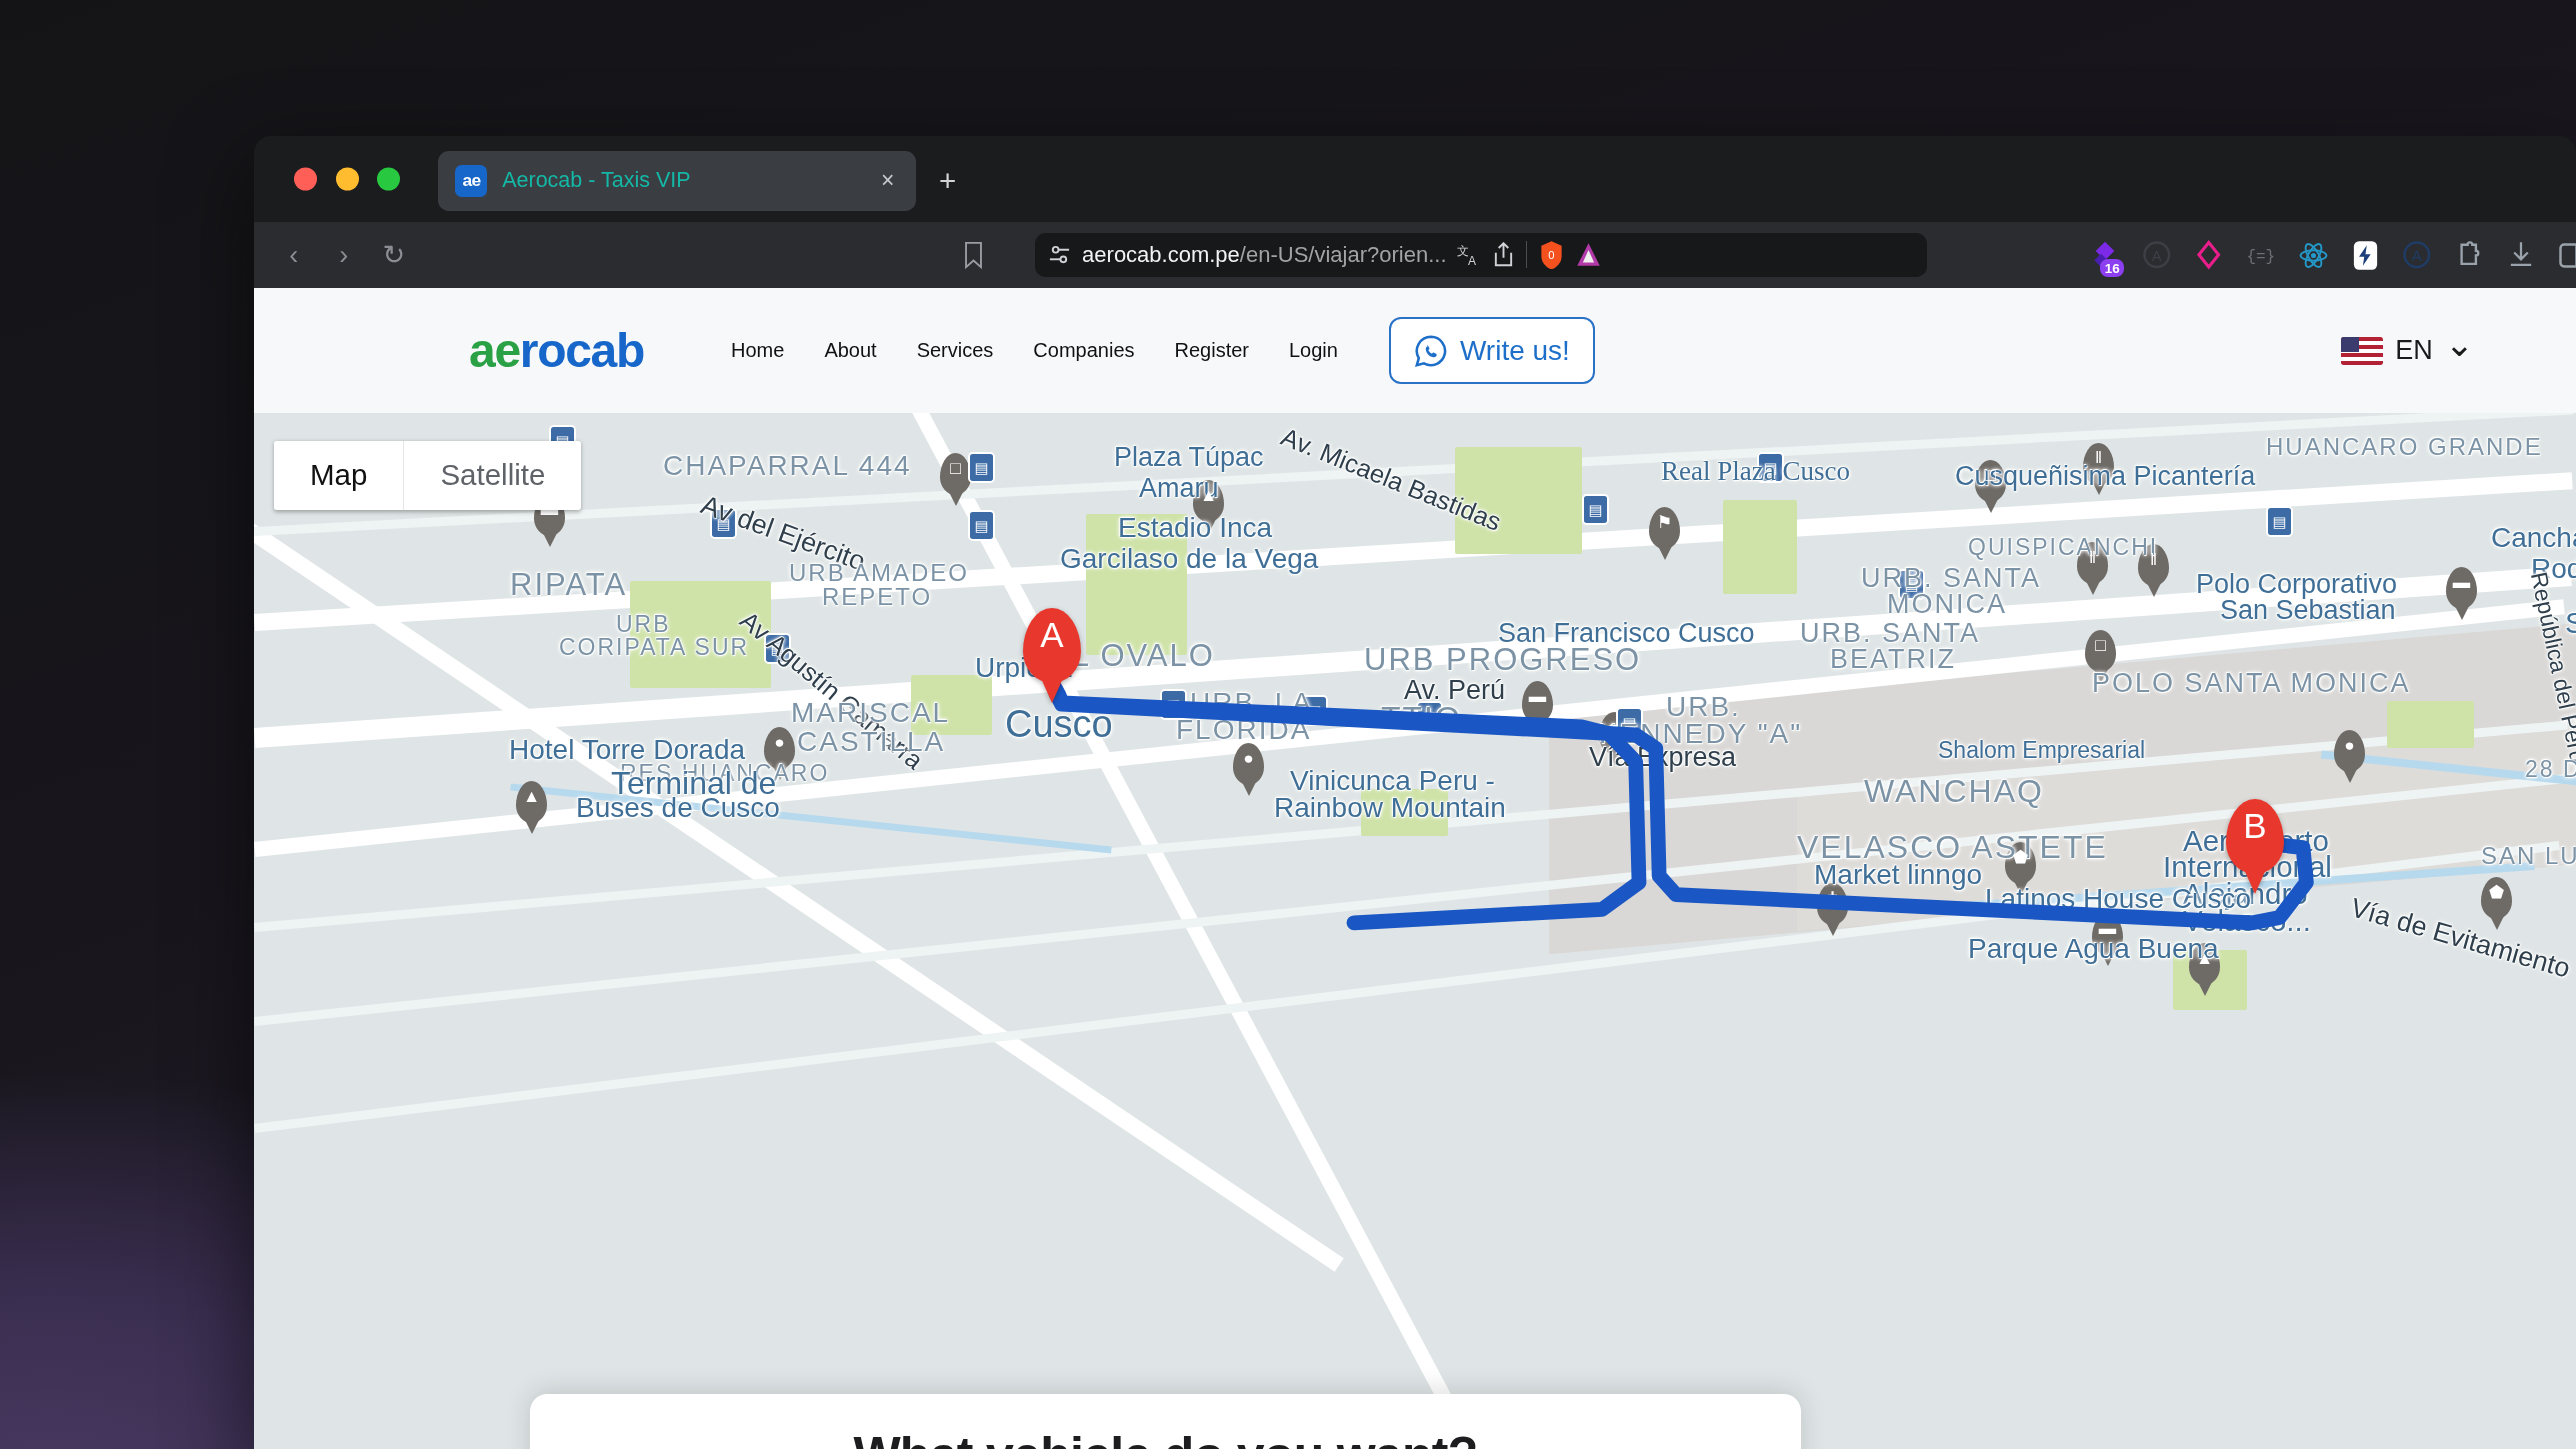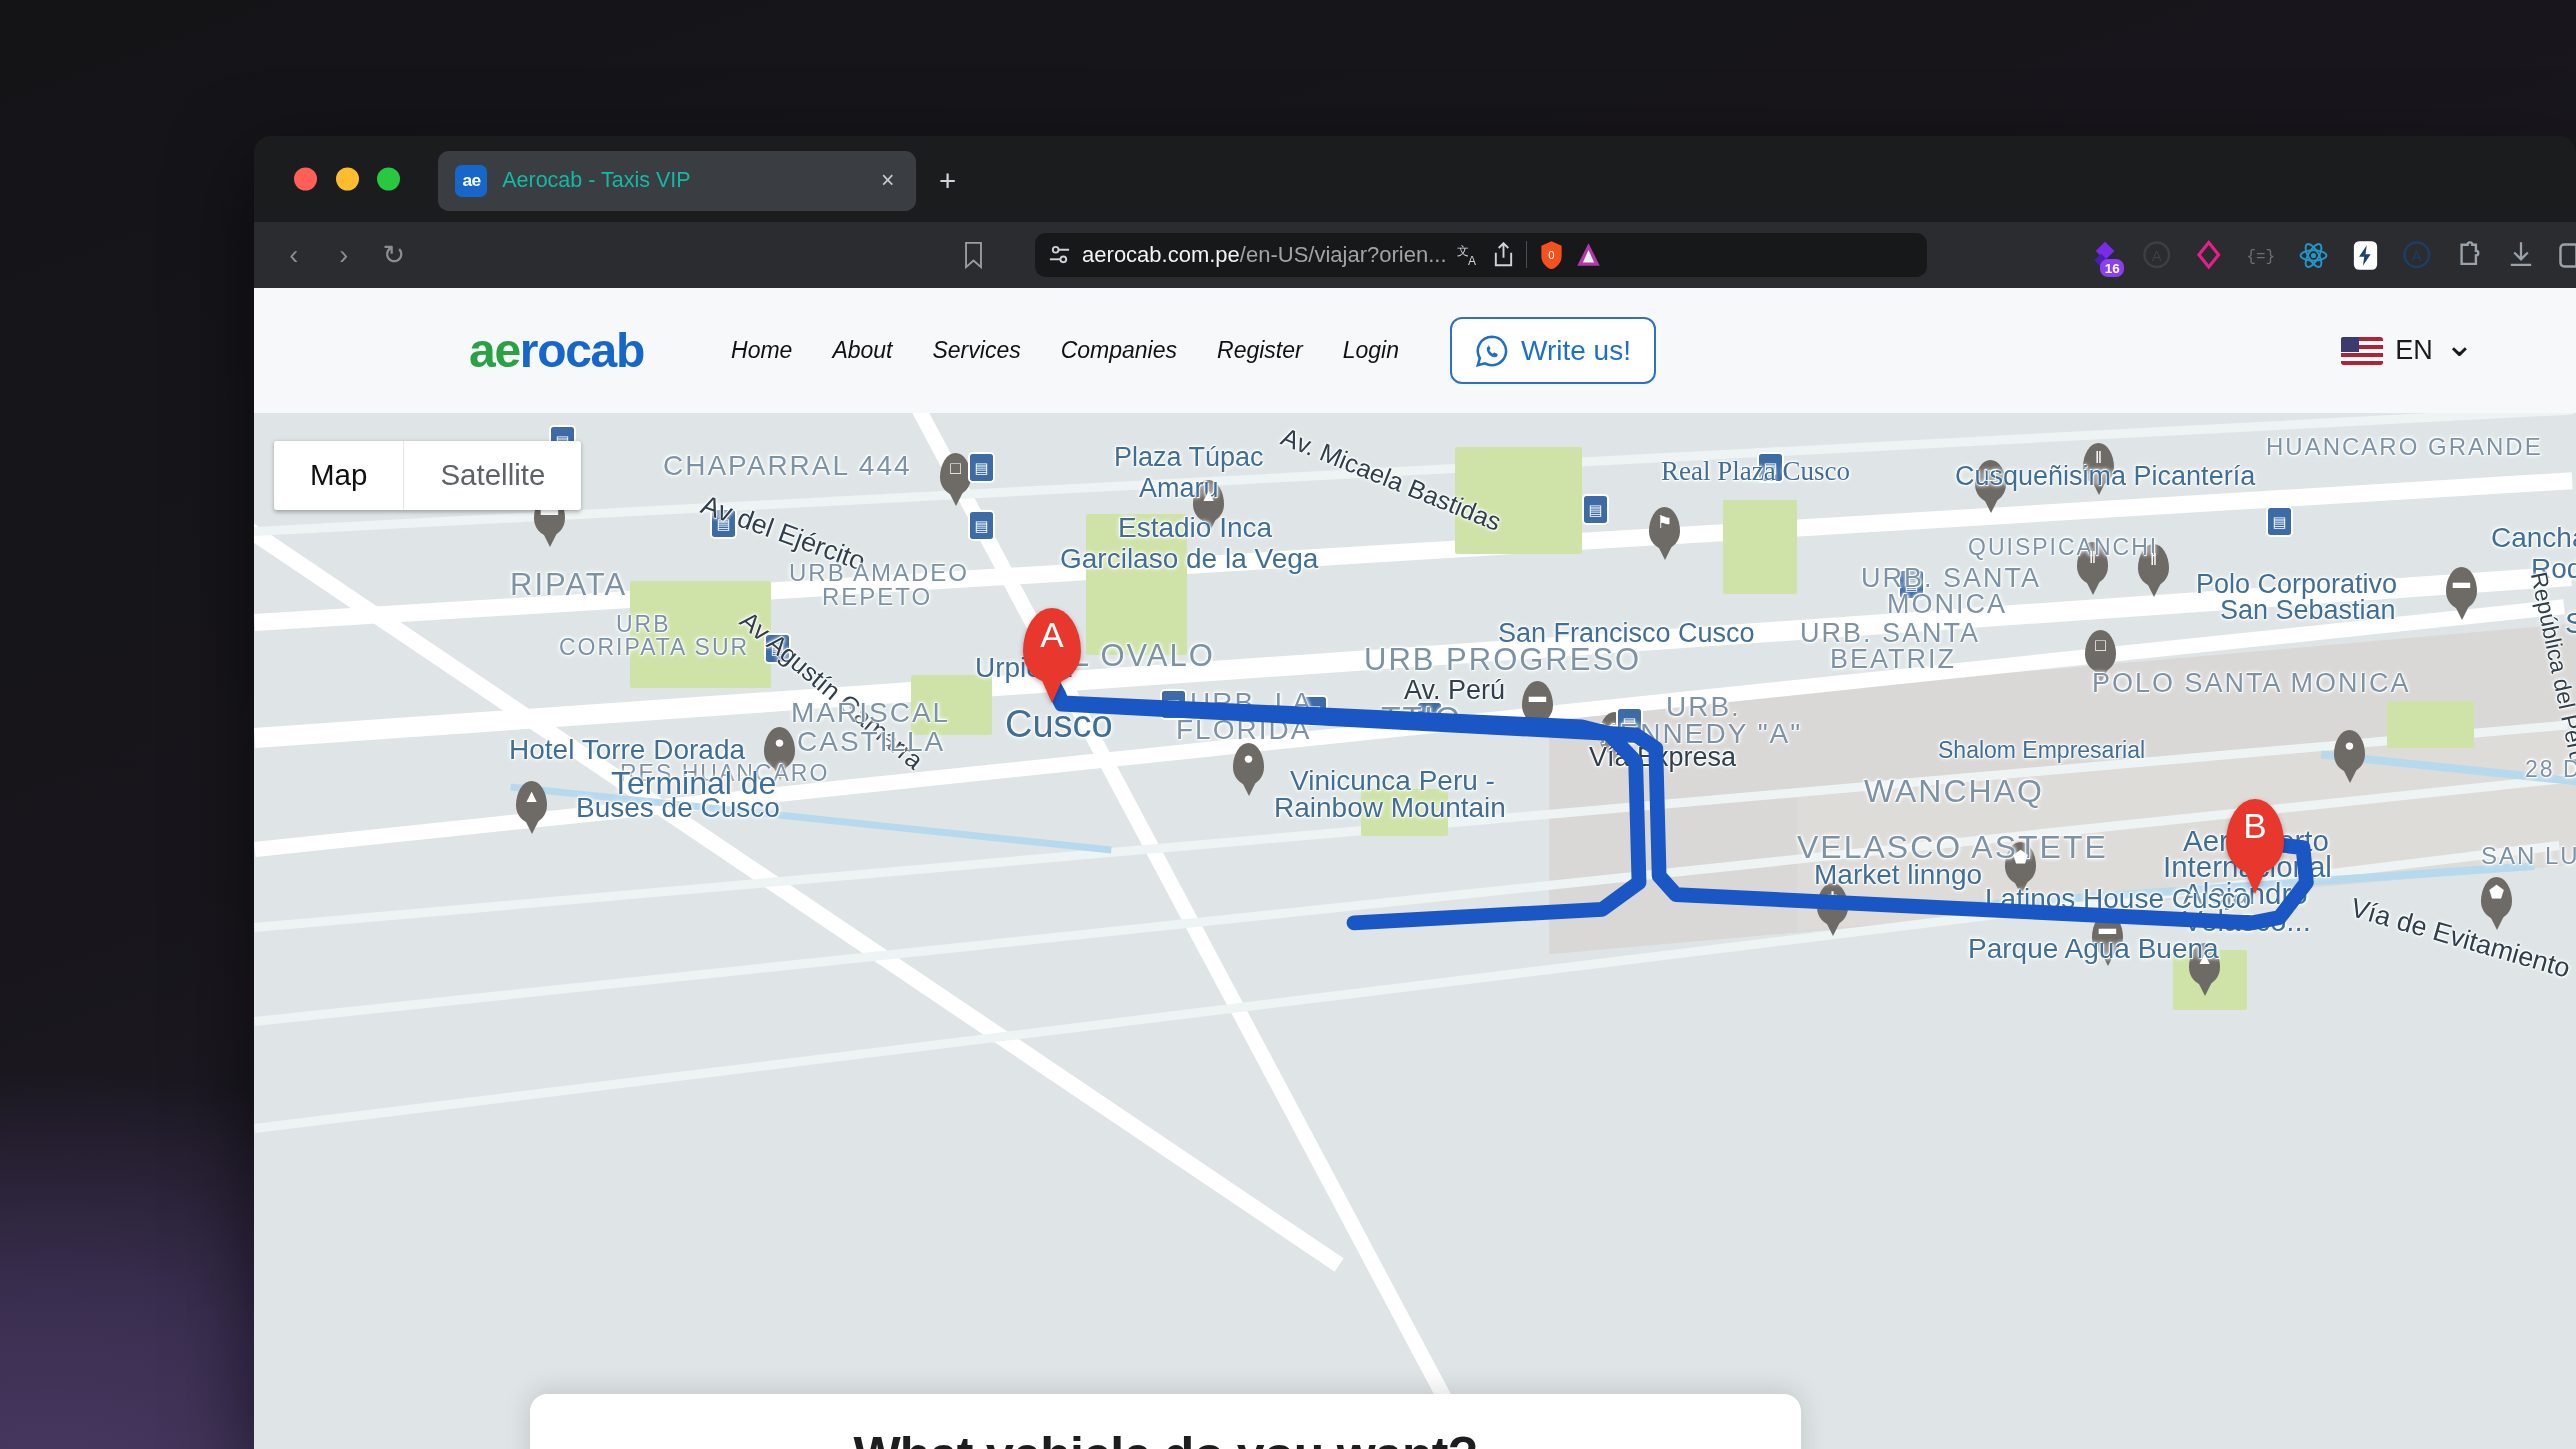--- a/index.html
+++ b/index.html
@@ -65,21 +65,21 @@
   #site{ position:absolute; left:0; top:152px; width:2322px; height:1162px; background:#fff; overflow:hidden; }
 
   #site-header{
     position:relative; height:125px; background:#f7f8fa;
     display:flex; align-items:center;
   }
   #logo{ margin-left:215px; font-size:48px; font-weight:800; letter-spacing:-1.3px; }
   #logo .ae{ color:#29a144; } #logo .rocab{ color:#1667c9; }
 
   #main-nav{ display:flex; align-items:center; gap:0; margin-left:67px; }
-  .nav-link{ font-size:23px; color:#111; padding:0 20px; white-space:nowrap;font-style:italic; }
+  .nav-link{ font-size:20px; color:#111; padding:0 20px; white-space:nowrap; }
 
   #write-us{
     margin-left:31px; display:flex; align-items:center; gap:12px;
     border:2px solid #2a72c6; border-radius:12px; padding:14.8px 23px;
     color:#1d6fc9; font-size:28px; white-space:nowrap; background:#fff;
   }
 
   #lang-switch{
     position:absolute; right:102px; display:flex; align-items:center; gap:12px;
     font-size:27px; color:#1a1a1a;

